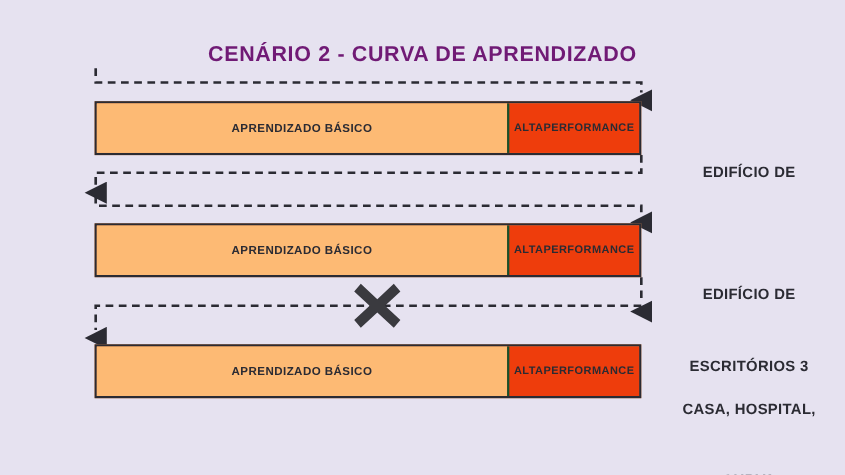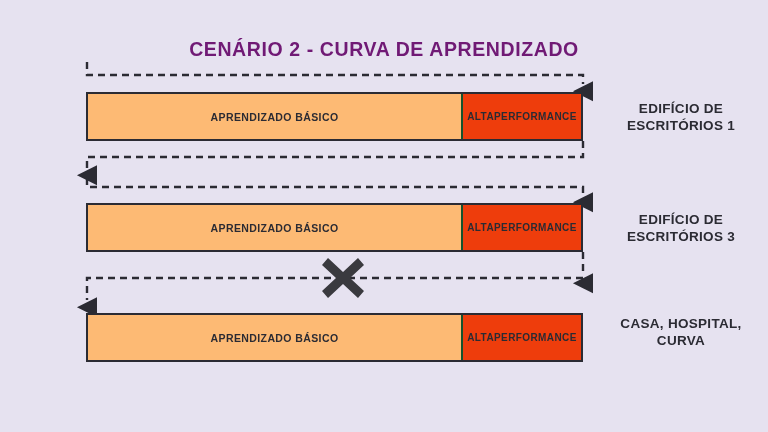--- a/index.html
+++ b/index.html
@@ -87,21 +87,21 @@
     position: absolute;
     left: 596px;
     width: 170px;
     text-align: center;
     font-size: 13.5px;
     font-weight: bold;
     line-height: 1.25;
     letter-spacing: 0.3px;
     color: #2b2b33;
   }
-  .side-label span { display: block; white-space: nowrap; }
+  .side-label span { display: block; white-space: nowrap; margin-top: 48px; }
   #side-label-1 { top: 101px; }
   #side-label-2 { top: 212px; }
   #side-label-3 { top: 316px; }
 
   
   #x-mark {
     position: absolute;
     left: 317px;
     top: 252px;
     width: 52px;
@@ -146,21 +146,20 @@
 
   <div class="bar-row" id="bar-row-1">
     <div class="seg seg-basic">APRENDIZADO BÁSICO</div>
     <div class="seg seg-high">
       <span>ALTA</span>
       <span>PERFORMANCE</span>
     </div>
   </div>
   <div class="side-label" id="side-label-1">
     <span>EDIFÍCIO DE</span>
-    <span>ESCRITÓRIOS 1</span>
   </div>
 
   <div class="bar-row" id="bar-row-2">
     <div class="seg seg-basic">APRENDIZADO BÁSICO</div>
     <div class="seg seg-high">
       <span>ALTA</span>
       <span>PERFORMANCE</span>
     </div>
   </div>
   <div class="side-label" id="side-label-2">

